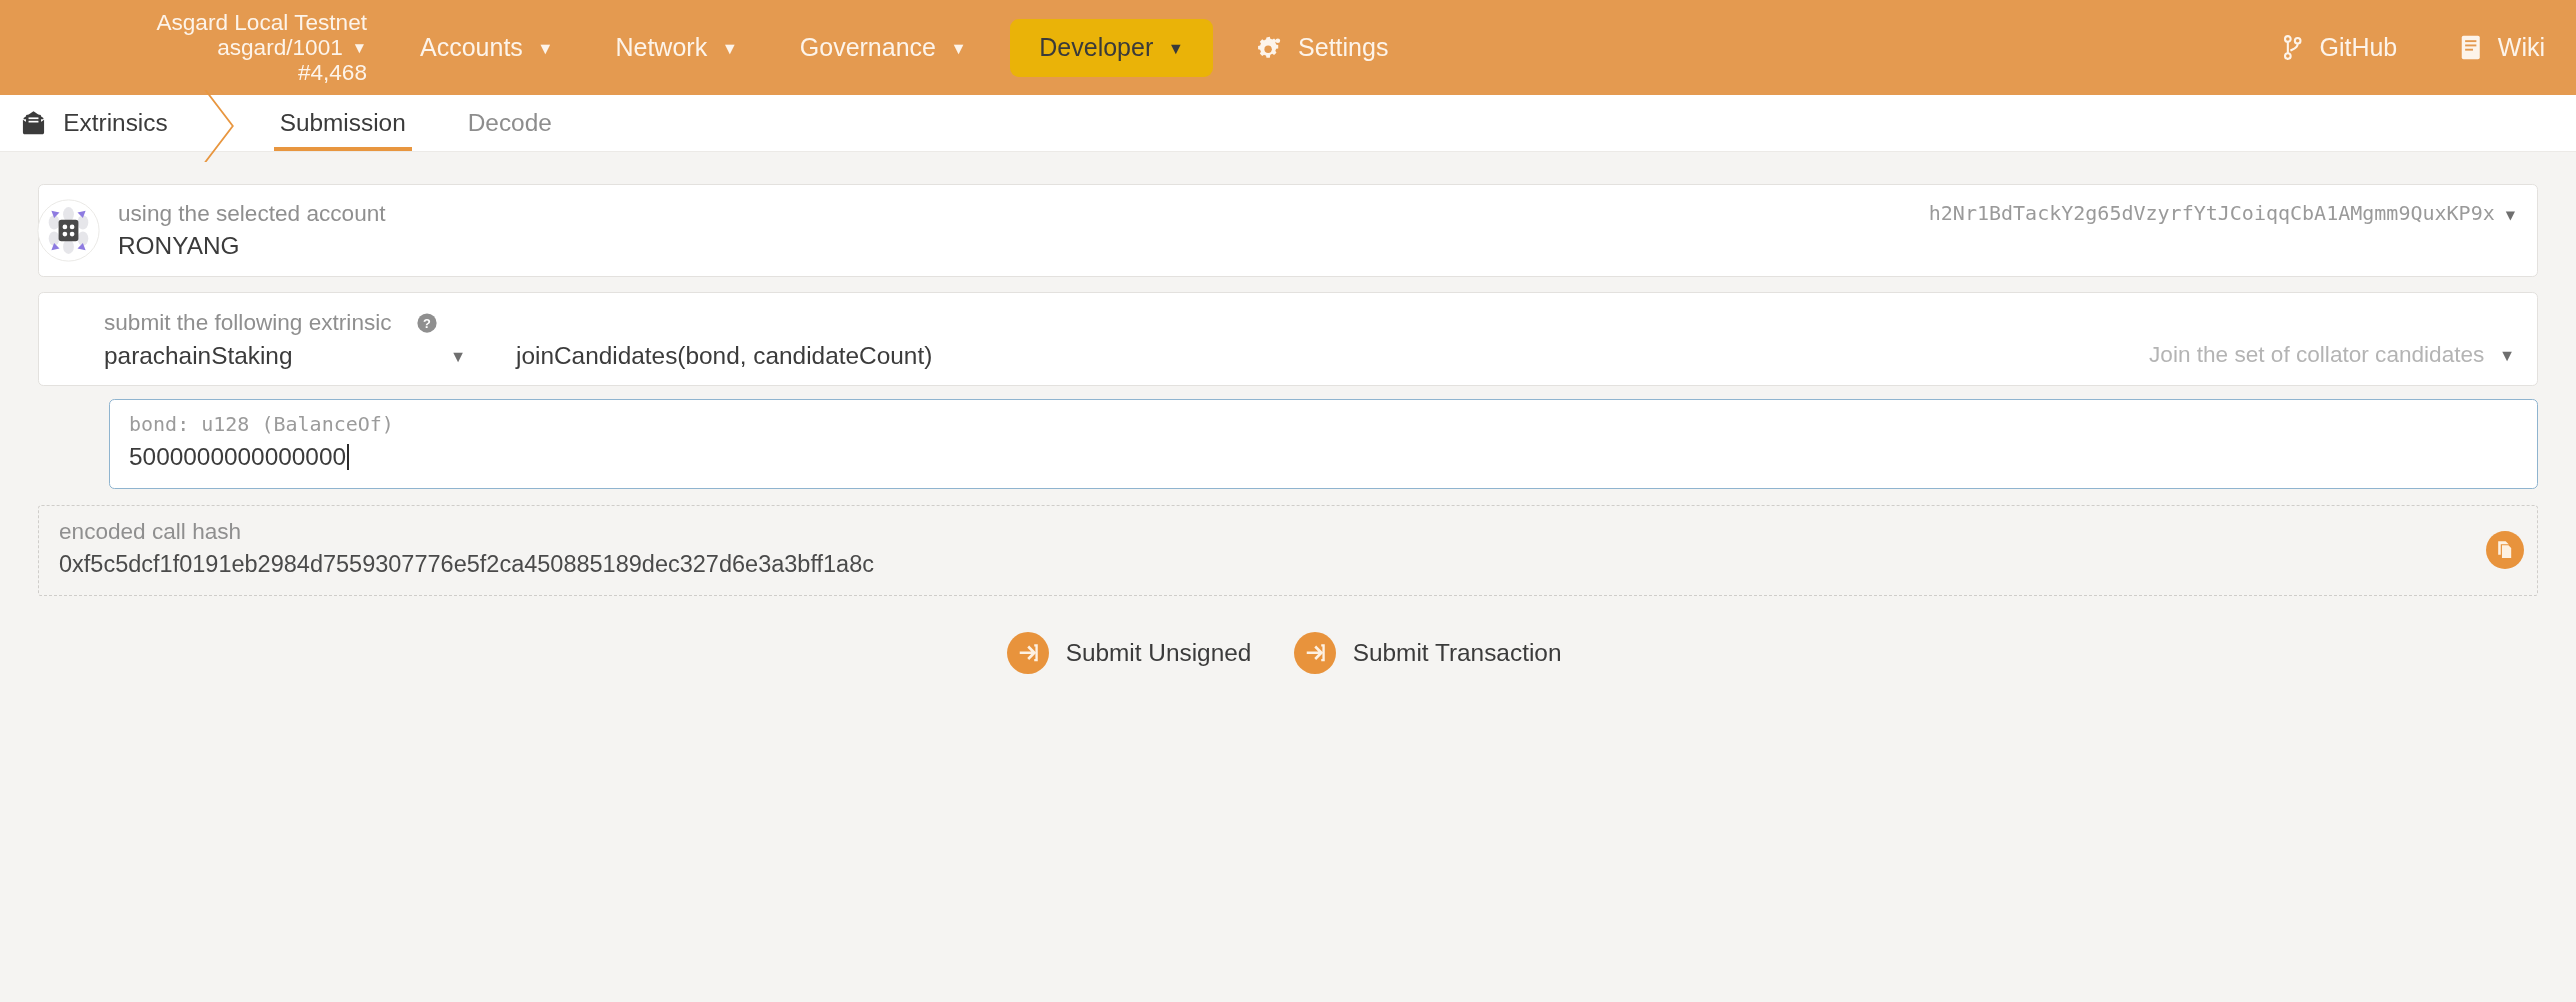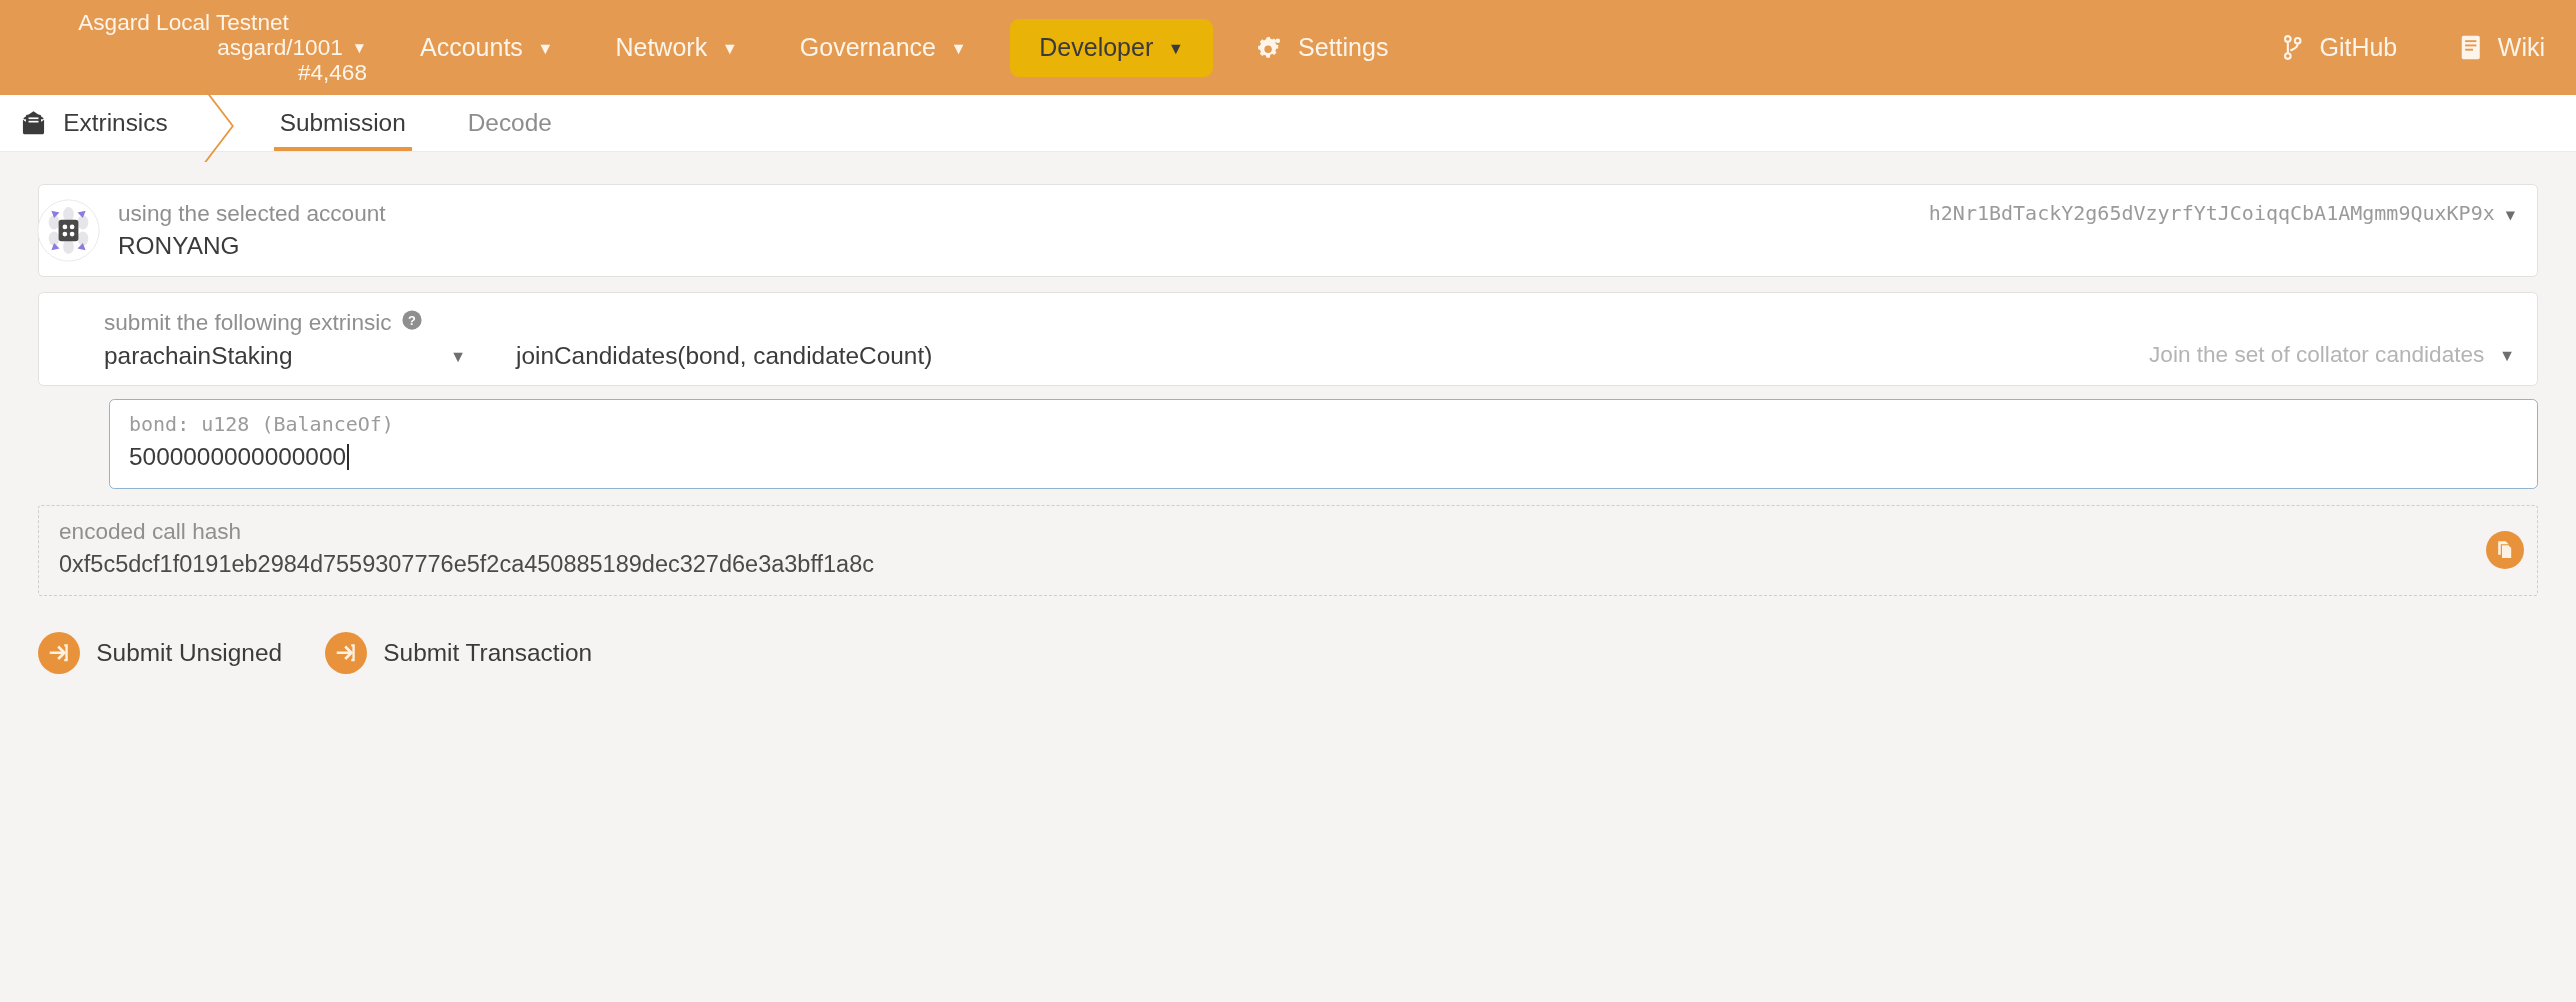--- a/index.html
+++ b/index.html
@@ -18,21 +18,21 @@
     display: flex;
     align-items: center;
     color: #fff;
   }
   .chain-info {
     width: 389px;
     padding-right: 22px;
     text-align: right;
     line-height: 1.12;
   }
-  .chain-name { font-size: 22.6px; color: #fdf4ea; text-align: center; }
+  .chain-name { font-size: 22.6px; color: #fdf4ea; }
   .chain-sub  { font-size: 22.6px; color: #fdf4ea; white-space: nowrap; }
   .chain-sub .caret { font-size: 15.4px; margin-left: 9px; position: relative; top: -1.8px; }
   .chain-block { font-size: 22.6px; color: #fdf4ea; }
 
   .nav-items { display: flex; align-items: center; height: 100%; }
   .nav-item {
     display: flex; align-items: center; gap: 14.5px;
     font-size: 25px; color: #fdf4ea;
     padding: 0 31px;
     height: 100%;
@@ -138,21 +138,21 @@
     font-size: 20px; color: #9a9a9a;
     line-height: 1.35; white-space: nowrap;
   }
   .addr .caret { font-size: 15.4px; margin-left: 11px; color: #6f6f6f; }
 
   
   .extrinsic-panel { margin-top: 15.4px; margin-left: 0; }
   .extrinsic-inner { margin-left: 43px; padding: 15.4px 22px 14.5px 22px; }
   .ex-label {
     font-size: 22.6px; color: #8f8f8f;
-    display: flex; align-items: flex-start; gap: 9px;
+    display: flex; align-items: center; gap: 24px;
     line-height: 1.25;
   }
   .ex-selects { display: flex; align-items: center; margin-top: 5.4px; }
   .sel-module {
     width: 362px; display: flex; align-items: center; justify-content: space-between;
     font-size: 24.4px; color: #3b3b3b; cursor: pointer;
   }
   .sel-module .caret { font-size: 16.3px; color: #6f6f6f; }
   .sel-method {
     flex: 1; display: flex; align-items: flex-start; justify-content: space-between;
@@ -203,21 +203,21 @@
     position: absolute; right: 12.7px; top: 50%;
     transform: translateY(-50%);
     width: 38px; height: 38px; border-radius: 50%;
     background: #e8933c;
     display: flex; align-items: center; justify-content: center;
     cursor: pointer;
   }
 
   
   .footer {
-    display: flex; justify-content: flex-start; align-items: center;
+    display: flex; justify-content: center; align-items: center;
     gap: 43px;
     margin-top: 36px; padding-right: 7.2px;
   }
   .submit-btn {
     display: flex; align-items: center; gap: 16.3px;
     font-size: 24.4px; color: #3b3b3b; cursor: pointer;
     white-space: nowrap;
   }
   .circ {
     width: 42px; height: 42px; border-radius: 50%;

